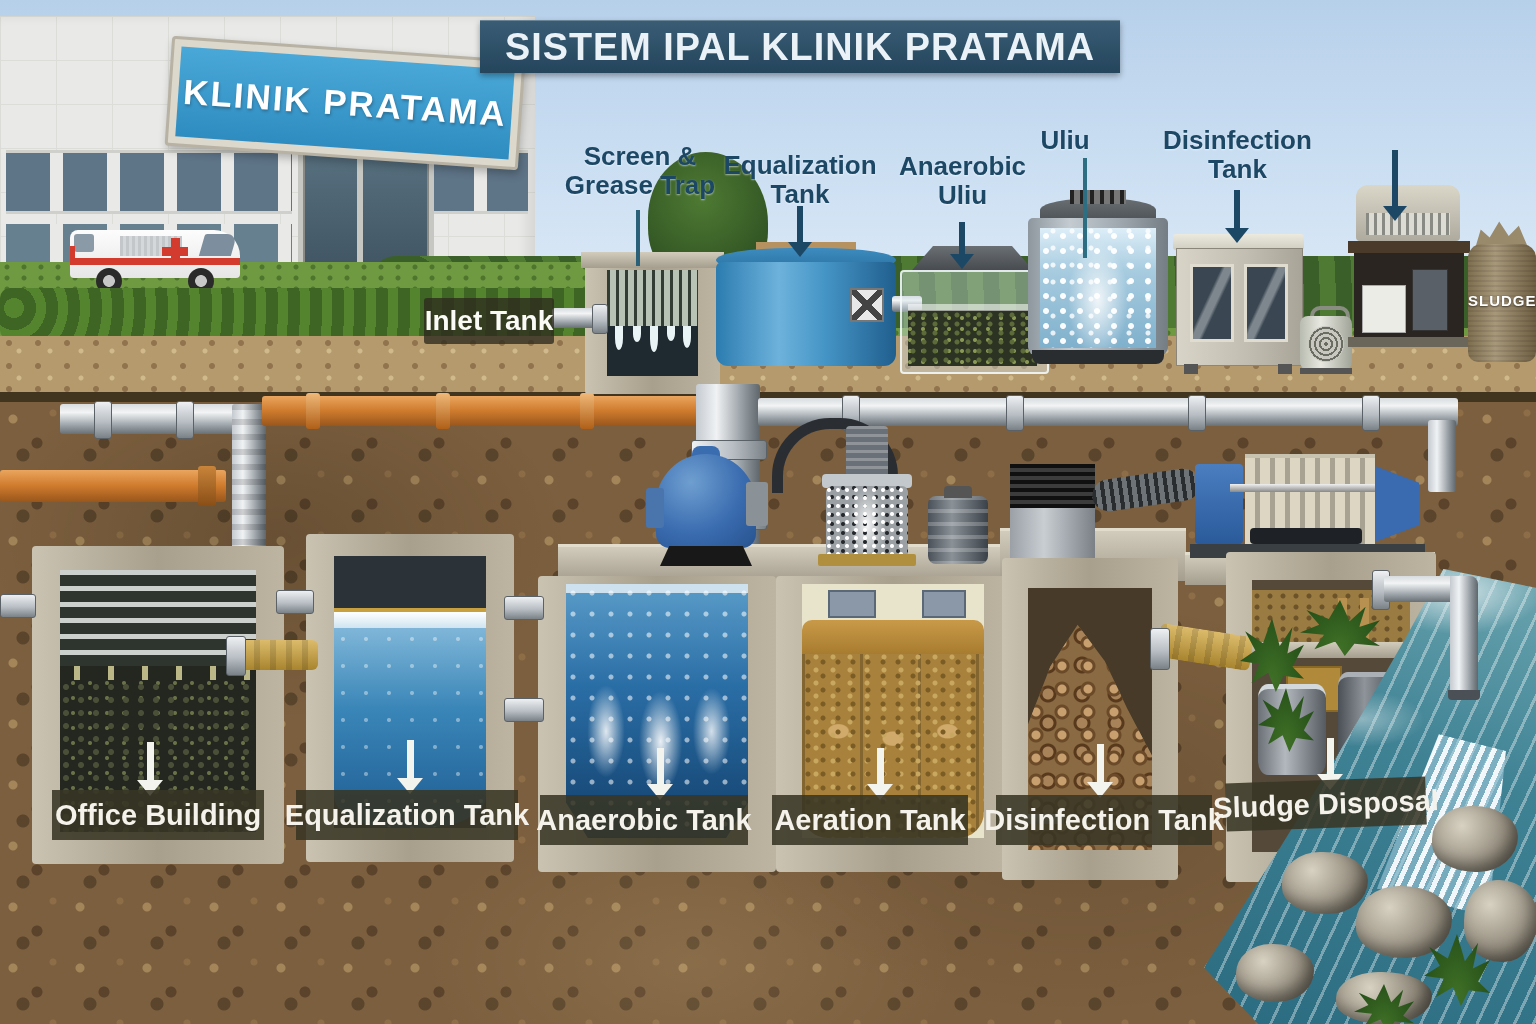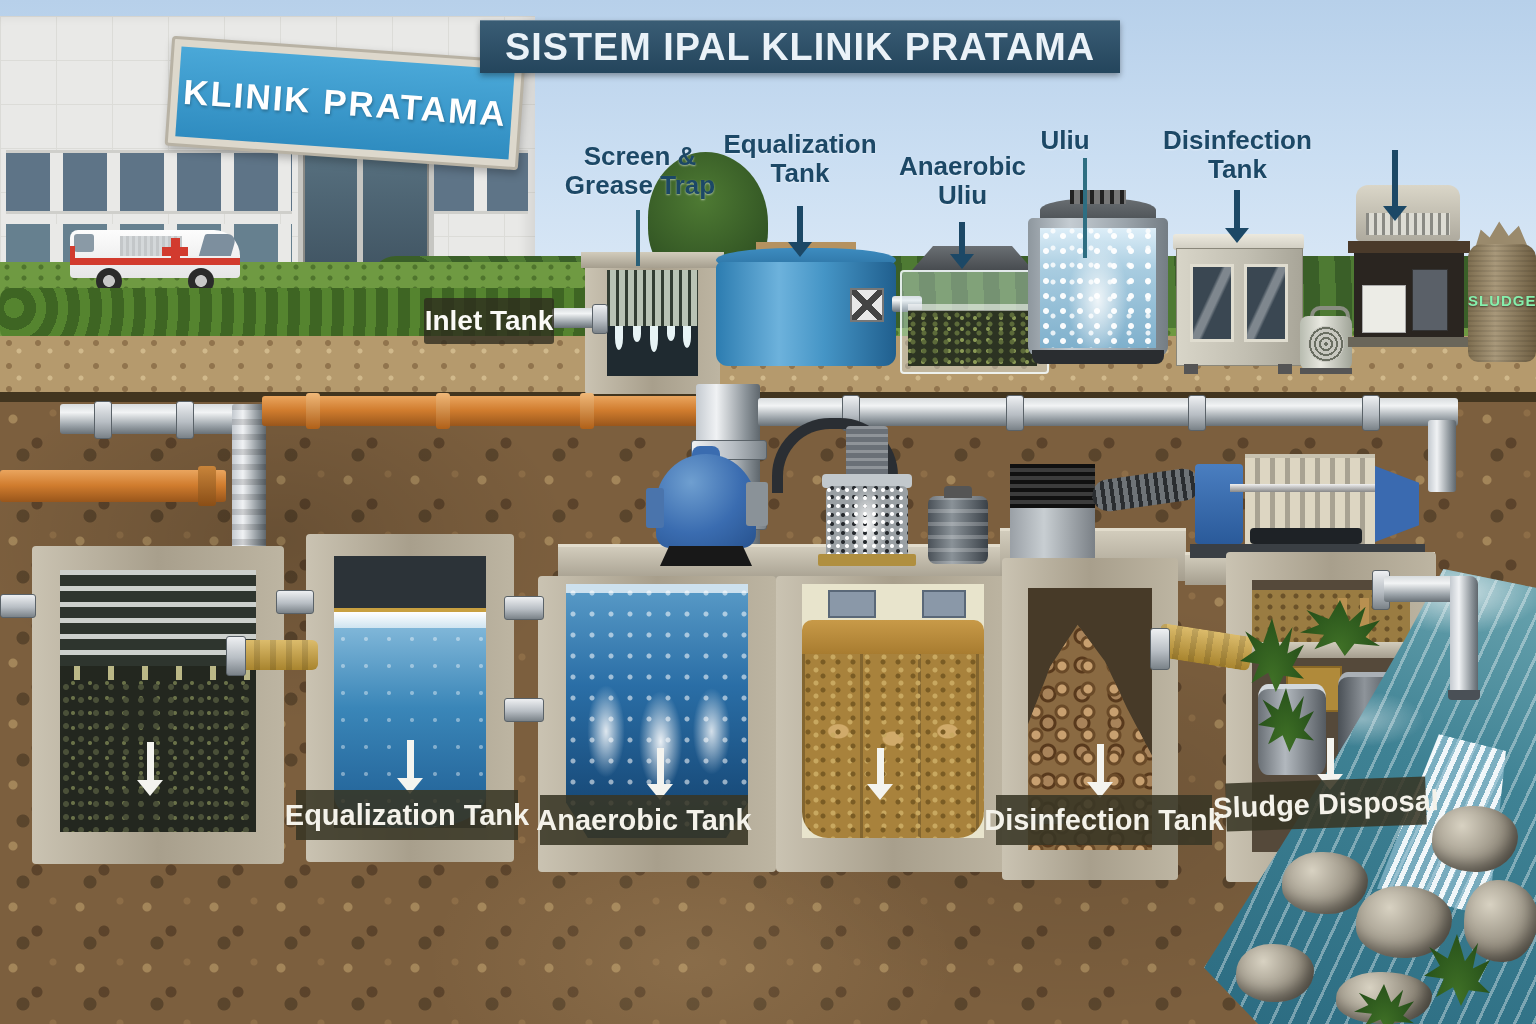--- a/index.html
+++ b/index.html
@@ -235,33 +235,33 @@
     <div class="abs" style="left:0;top:152px;width:122px;height:10px;background:#6a665a"></div>
   </div>
 
   <div class="abs" style="left:1468px;top:220px;width:68px;height:144px">
     <div class="abs" style="left:6px;top:0;width:56px;height:32px;background:#9a8a6c;
          clip-path:polygon(0 100%,12% 30%,28% 55%,45% 5%,62% 50%,80% 18%,100% 100%)"></div>
     <div class="abs" style="left:0;top:24px;width:68px;height:118px;border-radius:14px 14px 10px 10px;
          background:linear-gradient(90deg,#7e6e50,#a8987a 40%,#6e5e42);
          background-image:repeating-linear-gradient(0deg,rgba(0,0,0,.08) 0 2px,transparent 2px 5px),
                           linear-gradient(90deg,#7e6e50,#a8987a 40%,#6e5e42)"></div>
-    <span class="abs" style="left:0;top:72px;width:68px;text-align:center;color:#86efac;font-weight:bold;
+    <span class="abs" style="left:0;top:72px;width:68px;text-align:center;color:#ffffff;font-weight:bold;
           font-size:15px;letter-spacing:1px;text-shadow:0 1px 2px rgba(0,0,0,.5)">SLUDGE</span>
   </div>
 
   <div class="abs titlebar" style="left:480px;top:20px;width:640px;height:53px">
     <span>SISTEM IPAL KLINIK PRATAMA</span>
   </div>
 
   <div class="abs tlabel" style="left:540px;top:142px;width:200px">Screen &amp;
 Grease Trap</div>
   <div class="abs pline" style="left:636px;top:210px;width:4px;height:56px;background:#2a6078"></div>
 
-  <div class="abs tlabel" style="left:700px;top:130px;width:200px">Equalization
+  <div class="abs tlabel" style="left:700px;top:151px;width:200px">Equalization
 Tank</div>
   <div class="abs stem" style="left:797px;top:206px;width:6px;height:36px"></div>
   <div class="abs ahead" style="left:788px;top:242px"></div>
 
   <div class="abs tlabel" style="left:865px;top:152px;width:195px">Anaerobic
 Uliu</div>
   <div class="abs stem" style="left:959px;top:222px;width:6px;height:32px"></div>
   <div class="abs ahead" style="left:950px;top:254px"></div>
 
   <div class="abs tlabel" style="left:1020px;top:126px;width:90px">Uliu</div>
@@ -483,18 +483,20 @@
   <div class="abs warrow-head" style="left:397px;top:778px"></div>
   <div class="abs warrow-stem" style="left:657px;top:748px;width:7px;height:36px"></div>
   <div class="abs warrow-head" style="left:647px;top:784px"></div>
   <div class="abs warrow-stem" style="left:877px;top:748px;width:7px;height:36px"></div>
   <div class="abs warrow-head" style="left:867px;top:784px"></div>
   <div class="abs warrow-stem" style="left:1097px;top:744px;width:7px;height:38px"></div>
   <div class="abs warrow-head" style="left:1087px;top:782px"></div>
   <div class="abs warrow-stem" style="left:1327px;top:738px;width:7px;height:36px"></div>
   <div class="abs warrow-head" style="left:1317px;top:774px"></div>
 
+  <div class="abs blabel" style="left:52px;top:790px;width:212px;height:50px">Office Building</div>
   <div class="abs blabel" style="left:296px;top:790px;width:222px;height:50px">Equalization Tank</div>
   <div class="abs blabel" style="left:540px;top:795px;width:208px;height:50px">Anaerobic Tank</div>
+  <div class="abs blabel" style="left:772px;top:795px;width:196px;height:50px">Aeration Tank</div>
   <div class="abs blabel" style="left:996px;top:795px;width:216px;height:50px">Disinfection Tank</div>
   <div class="abs blabel" style="left:1226px;top:780px;width:200px;height:48px;transform:rotate(-2deg)">Sludge Disposal</div>
 
 </div>
 
 </body></html>

